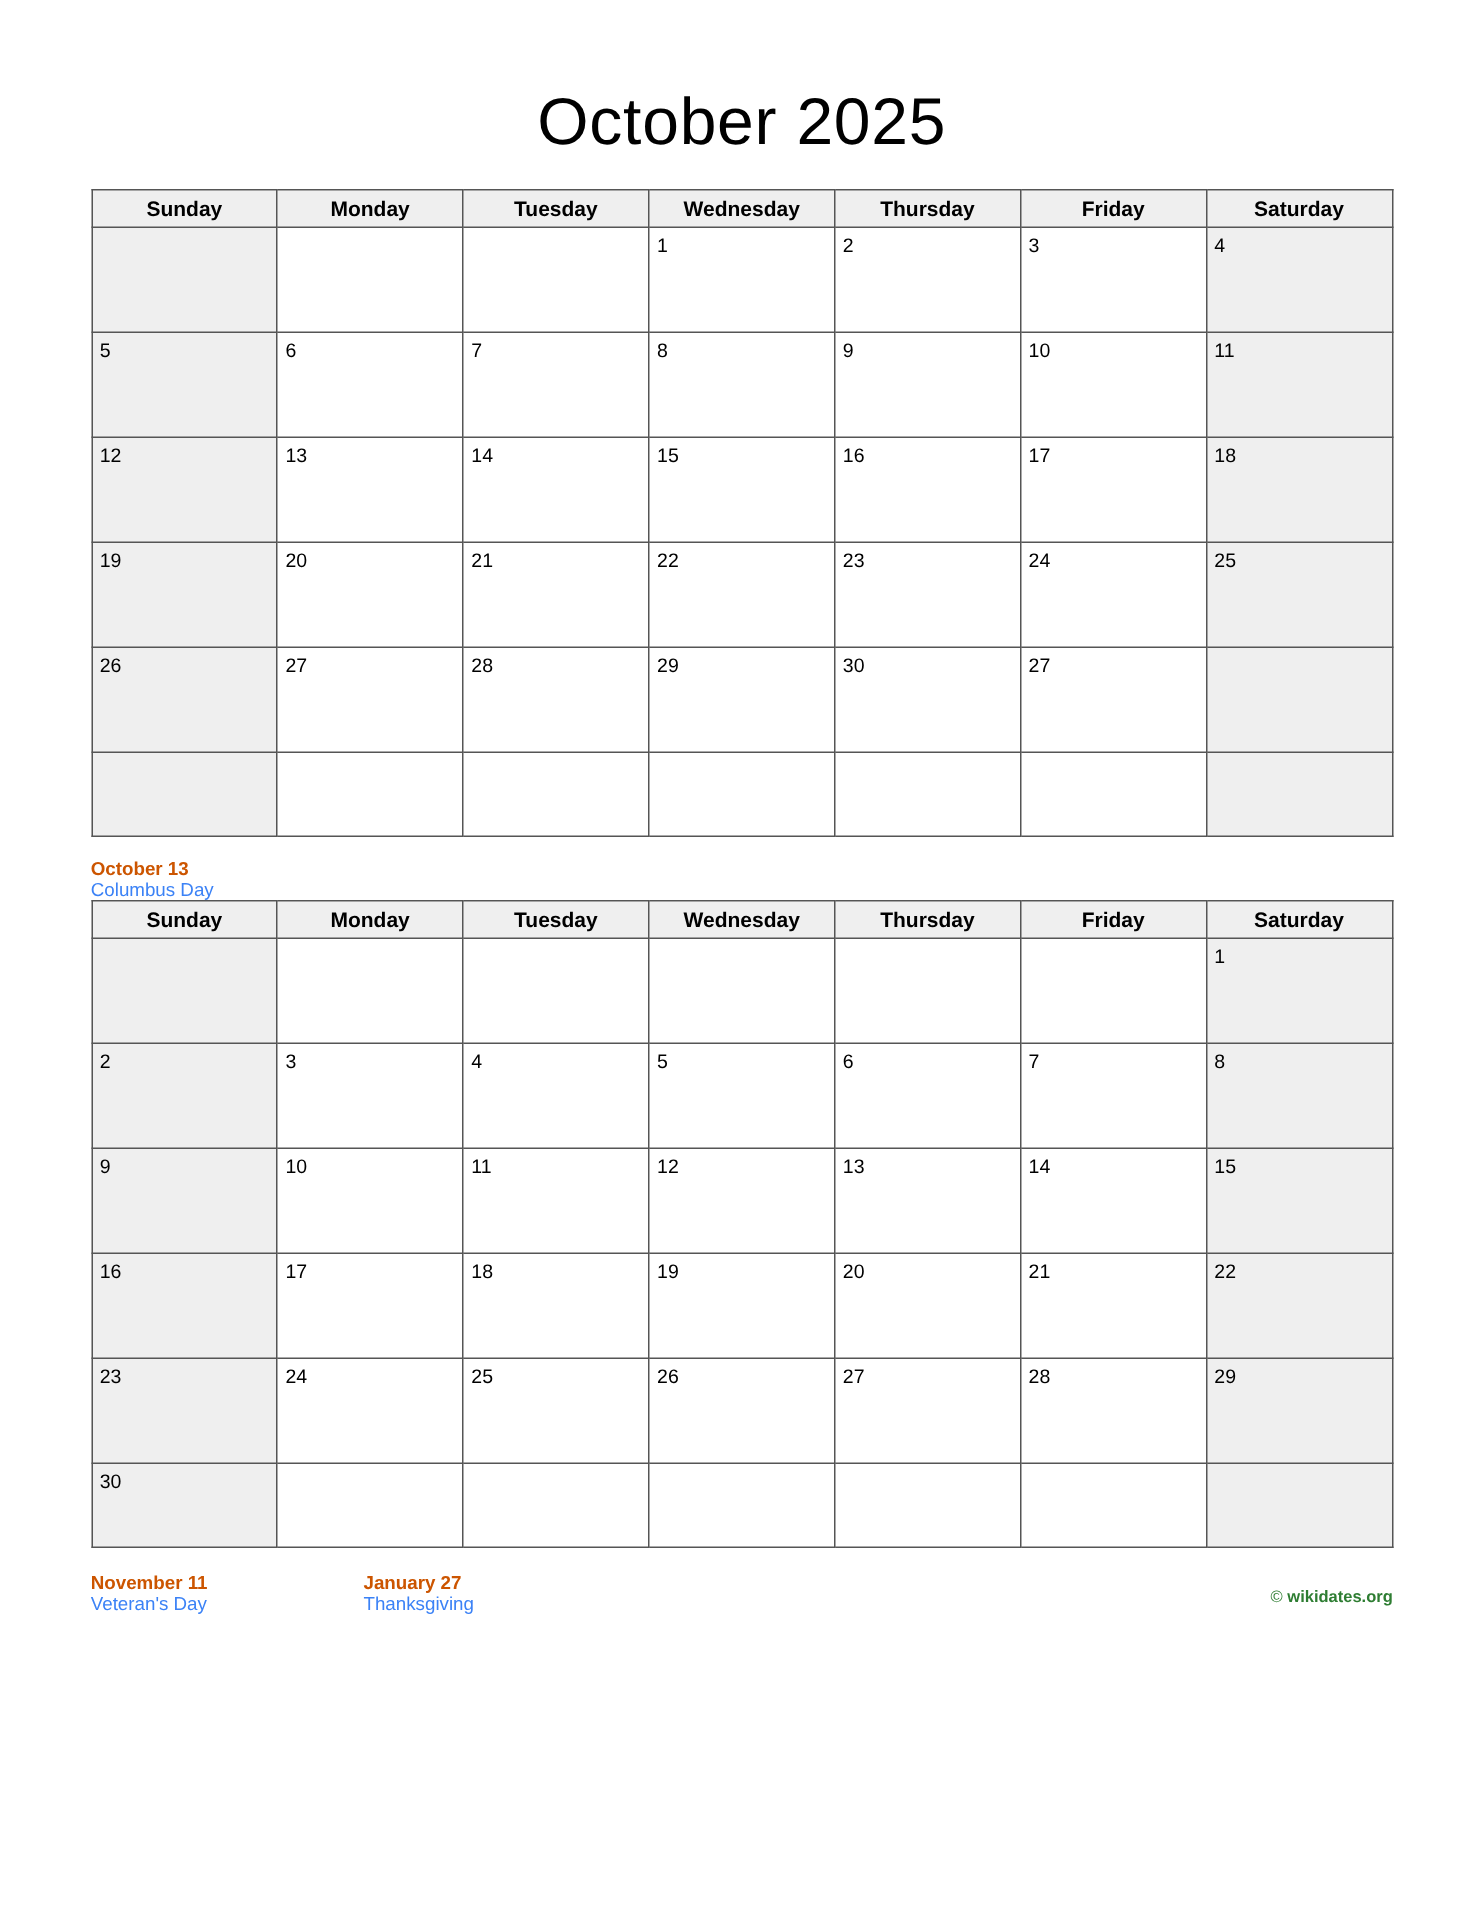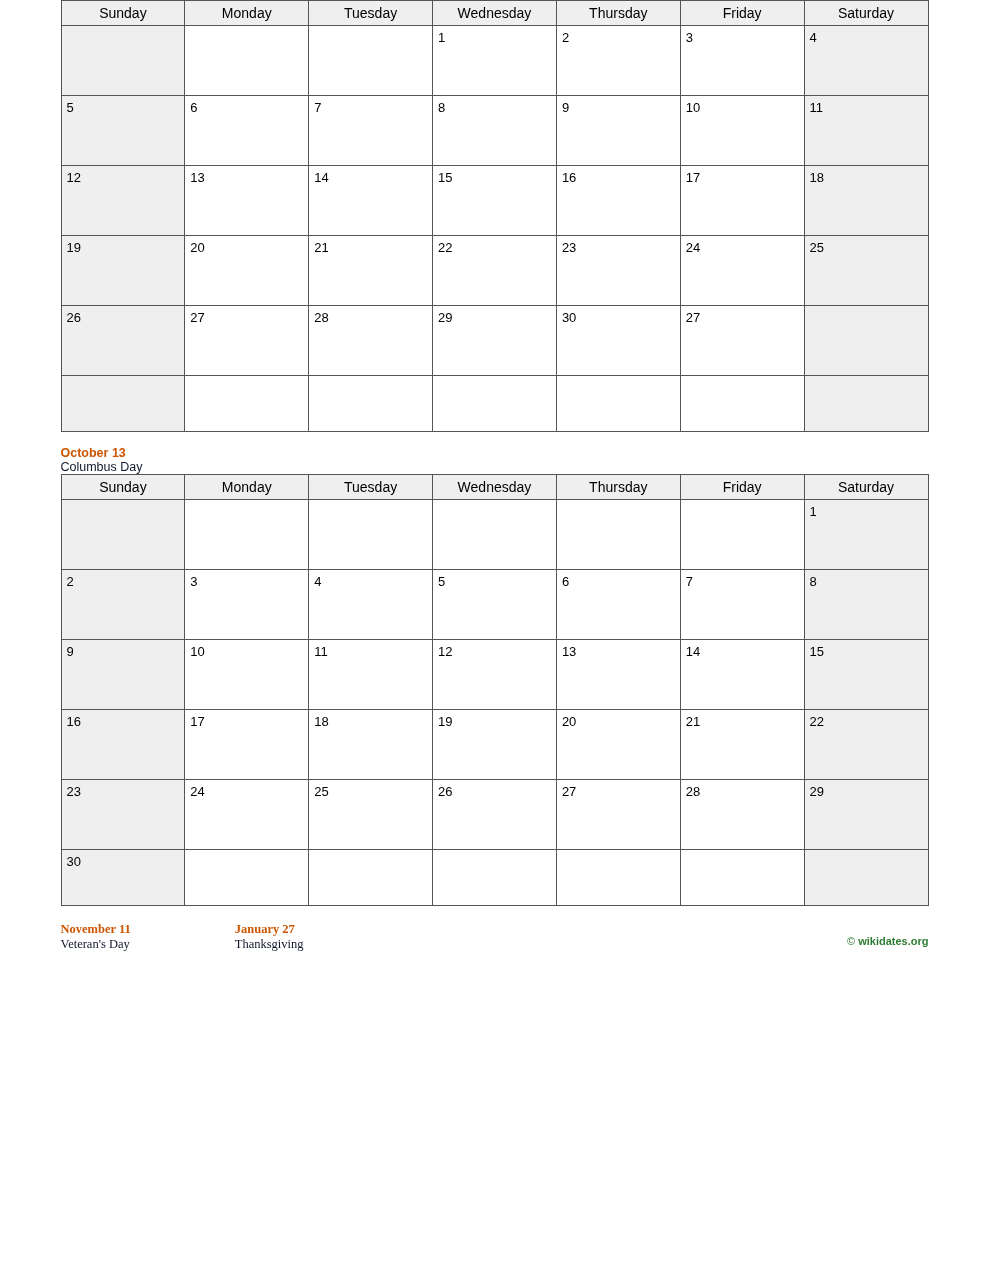--- a/index.html
+++ b/index.html
@@ -40,21 +40,21 @@
   table.cal {
     border-collapse: collapse;
     margin: 0 auto;
     width: 868px;
     table-layout: fixed;
   }
   table.cal th {
     background: #efefef;
     border: 1px solid #555555;
     font-size: 14px;
-    font-weight: normal;
+    font-weight: bold;
     height: 25px;
     text-align: center;
     color: #000;
     padding: 0;
     margin-top: 48px;
   }
   table.cal td {
     border: 1px solid #555555;
     height: 70px;
     vertical-align: top;
@@ -84,46 +84,49 @@
     margin-right: 90px;
     flex-direction: column;
   }
   .holiday .hdate {
     color: #cc5500;
     font-weight: bold;
     margin-right: 14px;
     white-space: nowrap;
   }
   .holiday .hname {
-    color: #0f172a;
+    color: #3b82f6;
     white-space: nowrap;
   }
   .footer {
     width: 868px;
     margin: 0 auto;
     position: relative;
   }
   .credit {
     position: absolute;
     right: 0;
     top: -17px;
     font-size: 11px;
     font-weight: bold;
     color: #2e7d32;
     white-space: nowrap;
   }
   .credit .cmark { color: #2e7d32; font-weight: normal; }
-  #nov-holidays { padding-top: 16px; font-family: Liberation Serif, serif; }
+  #nov-holidays { padding-top: 16px; }
 </style>
 </head>
 <body>
 
 <div class="page">
 
   <div class="month-block">
+    <div id="october-title-wrap">
+      <h1 class="month-title">October 2025</h1>
+    </div>
 
     <table class="cal">
       <thead>
         <tr>
           <th>Sunday</th>
           <th>Monday</th>
           <th>Tuesday</th>
           <th>Wednesday</th>
           <th>Thursday</th>
           <th>Friday</th>

